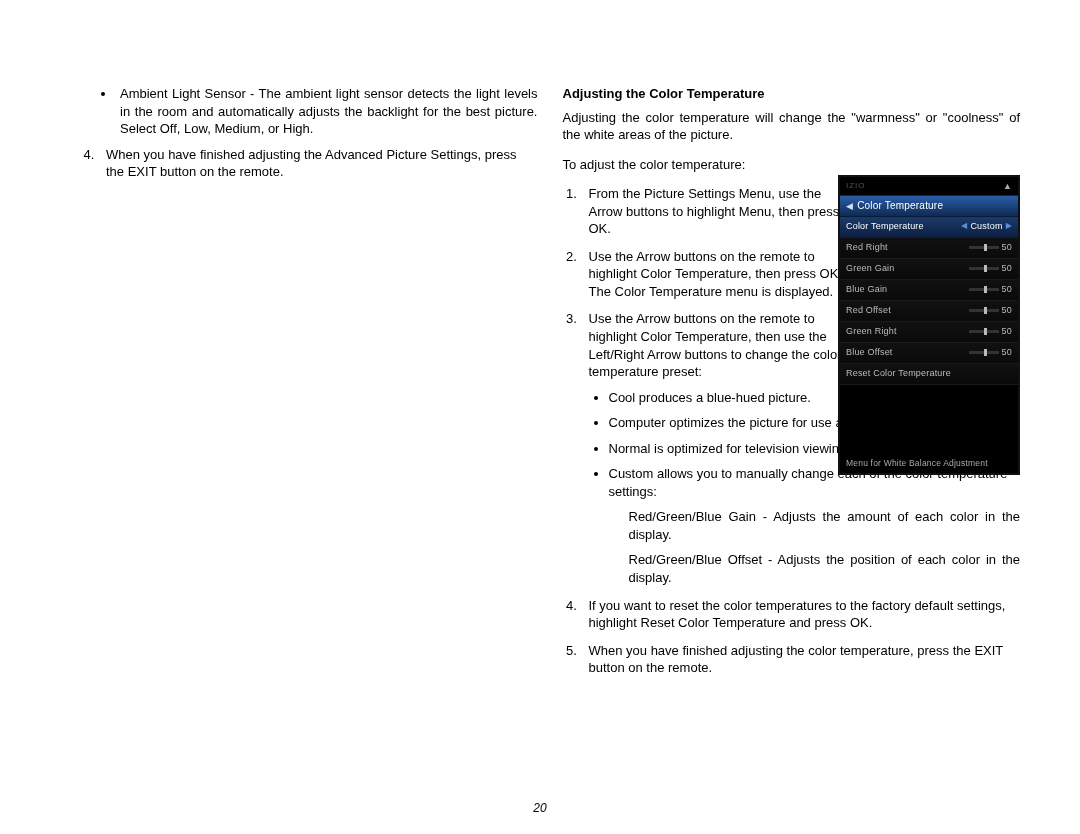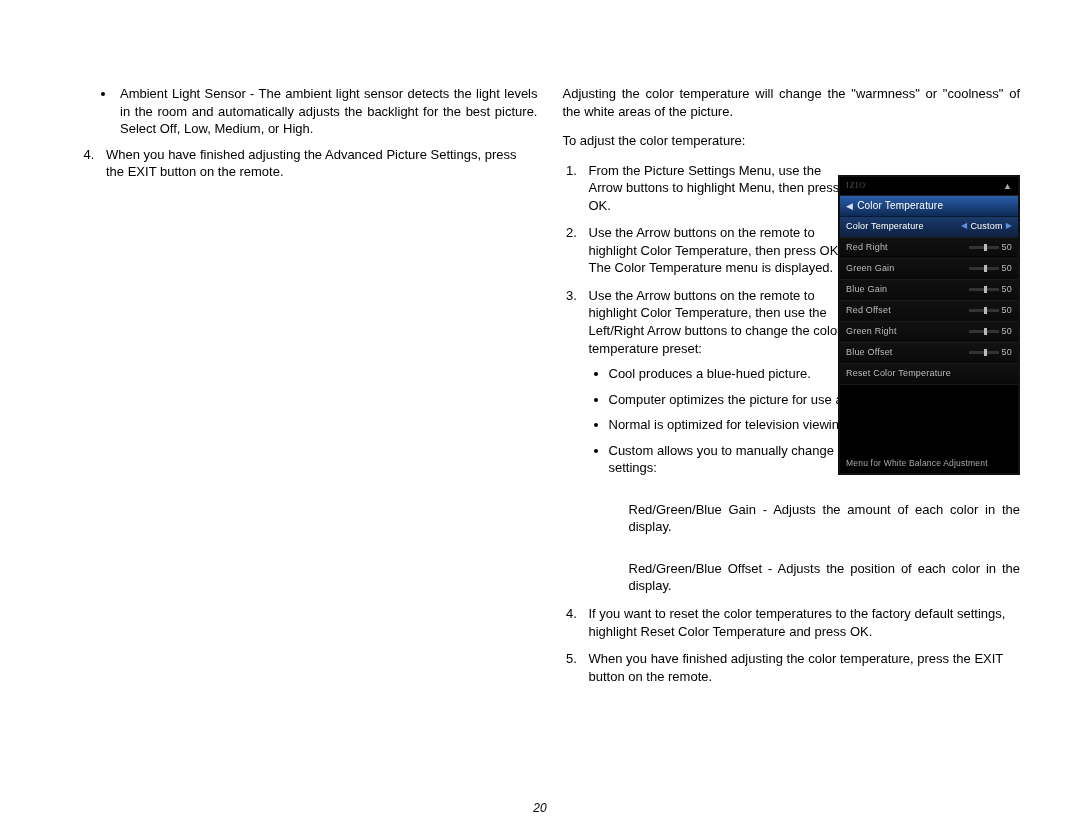--- a/index.html
+++ b/index.html
@@ -44,21 +44,21 @@
     padding-left: 8px;
     text-align: left;
   }
   .sub-bullets {
     list-style: disc;
     margin: 8px 0 0 0;
     padding-left: 20px;
   }
   .sub-bullets li { margin-bottom: 8px; text-align: left; }
   .indent2 {
-    margin: 24px 0 0 20px;
+    margin: 8px 0 0 20px;
     text-align: justify;
   }
   .heading {
     font-weight: bold;
     margin-bottom: 6px;
     text-align: left;
   }
   .intro { margin-bottom: 12px; }
   .b { font-weight: normal; }
 
@@ -128,41 +128,42 @@
   .slider::after {
     content:""; position:absolute; top:-2px; left:50%; width:3px; height:7px; background:#bbb;
   }
   .tv-footer {
     position:absolute;
     bottom:4px;
     left:6px;
     font-size:8.5px;
     color:#aaa;
   }
-  .logo { width:22px; height:10px; background:#000; color:#555; font-size:8px; letter-spacing:1px;font-family:Liberation Serif, serif; }
+  .logo { width:22px; height:10px; background:#000; color:#555; font-size:8px; letter-spacing:1px; }
 </style>
 </head>
 <body>
 
 <div class="page">
 
   <div class="col col-left">
     <ul class="bullets">
       <li>
         <span class="b">Ambient Light Sensor</span><span> - The ambient light sensor detects the light levels in the room and automatically adjusts the backlight for the best picture. Select Off, Low, Medium, or High.</span>
       </li>
     </ul>
     <ol class="num" start="4">
       <li>
         <span>When you have finished adjusting the Advanced Picture Settings, press the </span><span class="b">EXIT</span><span> button on the remote.</span>
       </li>
     </ol>
   </div>
 
   <div class="col col-right">
+    <div class="heading">Adjusting the Color Temperature</div>
     <div class="intro">Adjusting the color temperature will change the "warmness" or "coolness" of the white areas of the picture.</div>
     <div class="intro" style="text-align:left;">To adjust the color temperature:</div>
 
     <ol class="num">
       <li class="narrow">
         <span>From the Picture Settings Menu, use the </span><span class="b">Arrow</span><span> buttons to highlight </span><span class="b">Menu</span><span>, then press </span><span class="b">OK</span><span>.</span>
       </li>
       <li class="narrow">
         <span>Use the </span><span class="b">Arrow</span><span> buttons on the remote to highlight </span><span class="b">Color Temperature</span><span>, then press </span><span class="b">OK</span><span>. The Color Temperature menu is displayed.</span>
       </li>

